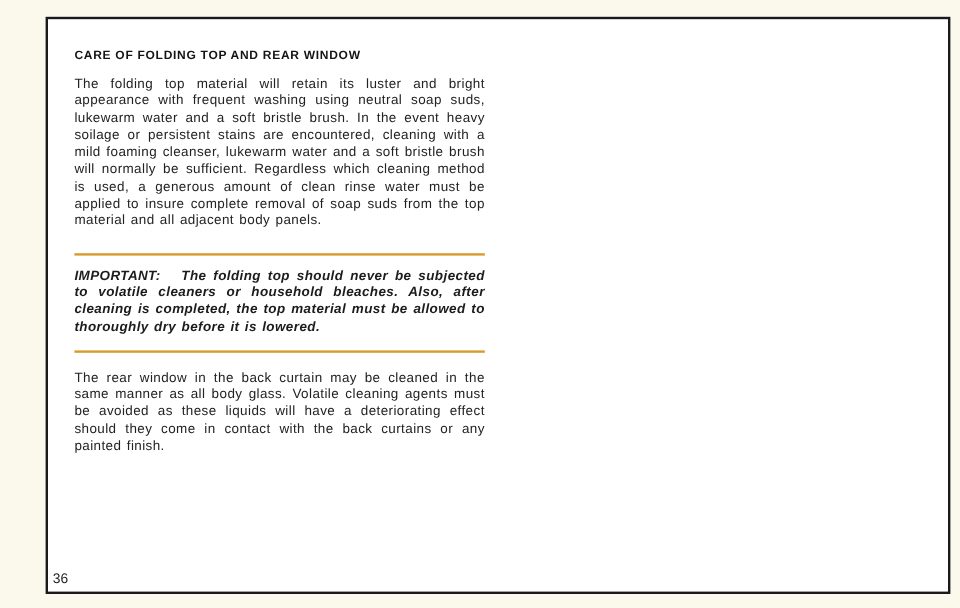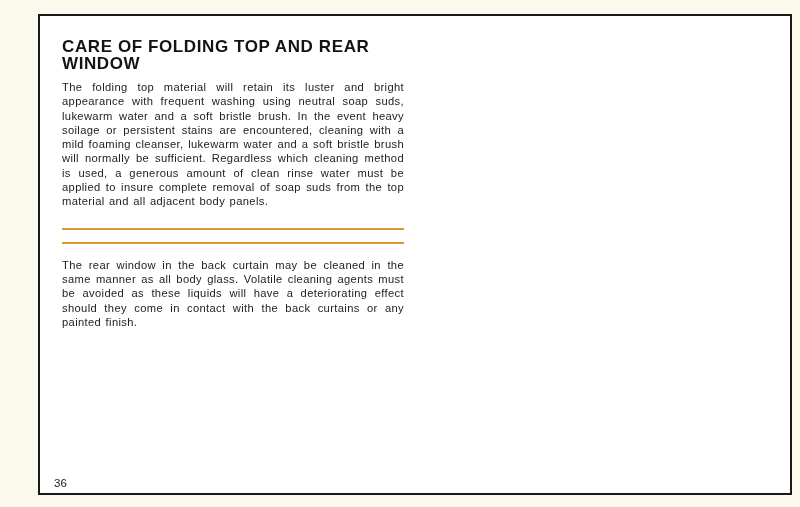--- a/index.html
+++ b/index.html
@@ -25,21 +25,21 @@
       background: #ffffff;
       box-sizing: border-box;
     }
     .column {
       position: absolute;
       left: 22px;
       top: 22px;
       width: 342px;
     }
     .title {
-      font-size: 17px;
+      font-size: 10px;
       font-weight: bold;
       line-height: 17px;
       letter-spacing: 0.6px;
       margin: 0 0 8px 0;
       color: #141414;
     }
     .para {
       font-size: 11.2px;
       line-height: 14.3px;
       text-align: justify;
@@ -61,36 +61,37 @@
       font-style: italic;
       font-weight: bold;
       text-align: justify;
       margin: 0;
       letter-spacing: 0.35px;
       word-spacing: 1px;
       color: #1c1c1c;
     }
     .page-number {
       position: absolute;
-      left: 14px;
+      left: 4px;
       bottom: 4px;
       font-size: 11.5px;
       color: #1c1c1c;
     }
   </style>
 </head>
 <body>
 
 <div class="page-frame">
   <div class="column">
     <h1 class="title">CARE OF FOLDING TOP AND REAR WINDOW</h1>
     <p class="para">The folding top material will retain its luster and bright appearance with frequent washing using neutral soap suds, lukewarm water and a soft bristle brush. In the event heavy soilage or persistent stains are encountered, cleaning with a mild foaming cleanser, lukewarm water and a soft bristle brush will normally be sufficient. Regardless which cleaning method is used, a generous amount of clean rinse water must be applied to insure complete removal of soap suds from the top material and all adjacent body panels.</p>
 
     <div class="rule rule-top"></div>
 
+    <p class="important"><span>IMPORTANT:</span>&nbsp;&nbsp; <span>The folding top should never be subjected to volatile cleaners or household bleaches. Also, after cleaning is completed, the top material must be allowed to thoroughly dry before it is lowered.</span></p>
 
     <div class="rule rule-bottom"></div>
 
     <p class="para">The rear window in the back curtain may be cleaned in the same manner as all body glass. Volatile cleaning agents must be avoided as these liquids will have a deteriorating effect should they come in contact with the back curtains or any painted finish.</p>
   </div>
 
   <div class="page-number">36</div>
 </div>
 
 </body></html>

